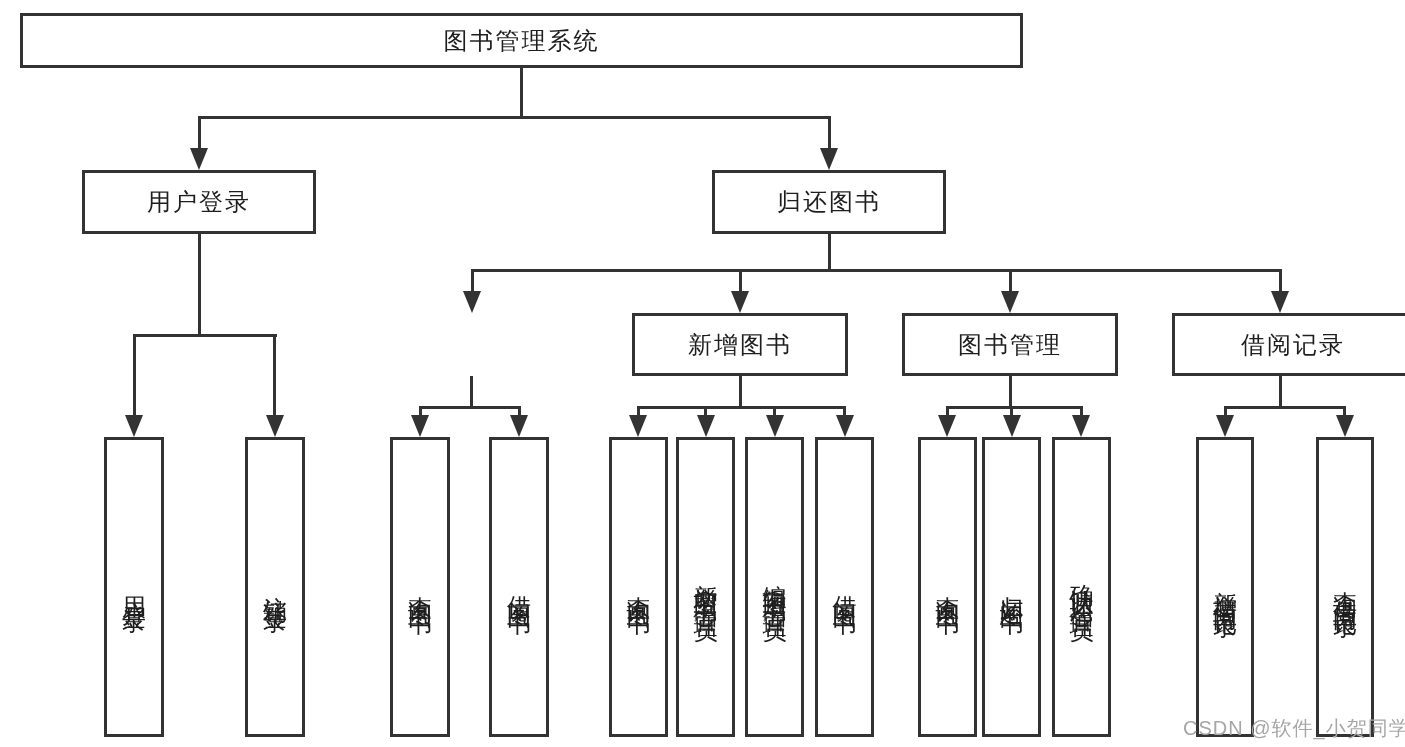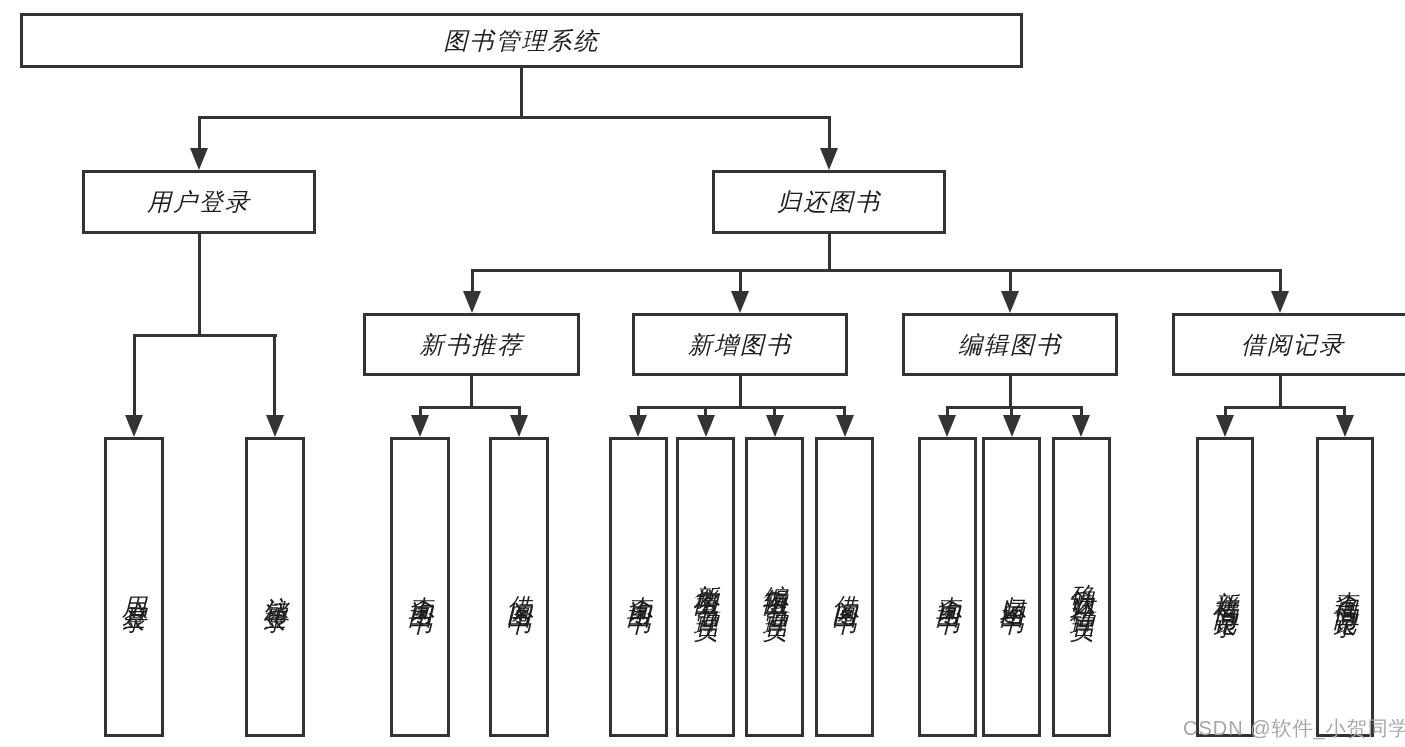--- a/index.html
+++ b/index.html
@@ -20,21 +20,20 @@
     position:absolute;
     box-sizing:border-box;
     background:var(--box-bg);
     border:3px solid var(--line);
     display:flex;
     align-items:center;
     justify-content:center;
     color:var(--text);
     z-index:2;
     text-align:right;
-    font-style:italic;
   }
   .hbox{
     font-size:24px;
     letter-spacing:2px;
     line-height:1;
   }
   .vbox{
     writing-mode:vertical-rl;
     text-orientation:mixed;
     font-size:24px;
@@ -67,23 +66,22 @@
 </head>
 <body>
 
 <div id="canvas">
 
   <div class="box hbox" style="left:20px;top:13px;width:1003px;height:55px">图书管理系统</div>
 
   <div class="box hbox" style="left:82px;top:170px;width:234px;height:64px">用户登录</div>
   <div class="box hbox" style="left:712px;top:170px;width:234px;height:64px">归还图书</div>
 
-  <div class="box hbox" style="left:363px;top:313px;width:217px;height:63px">新书推荐</div>
   <div class="box hbox" style="left:632px;top:313px;width:216px;height:63px">新增图书</div>
-  <div class="box hbox" style="left:902px;top:313px;width:216px;height:63px">编辑图书</div>
+  <div class="box hbox" style="left:902px;top:313px;width:216px;height:63px">图书管理</div>
   <div class="box hbox" style="left:1172px;top:313px;width:242px;height:63px">借阅记录</div>
 
   <div class="box vbox" style="left:104px;top:437px;width:60px;height:300px">用户登录</div>
   <div class="box vbox" style="left:245px;top:437px;width:60px;height:300px">注销登录</div>
 
   <div class="box vbox" style="left:390px;top:437px;width:60px;height:300px">查询图书</div>
   <div class="box vbox" style="left:489px;top:437px;width:60px;height:300px">借阅图书</div>
 
   <div class="box vbox" style="left:609px;top:437px;width:59px;height:300px">查询图书</div>
   <div class="box vbox" style="left:676px;top:437px;width:59px;height:300px">新增图书（管理员）</div>

